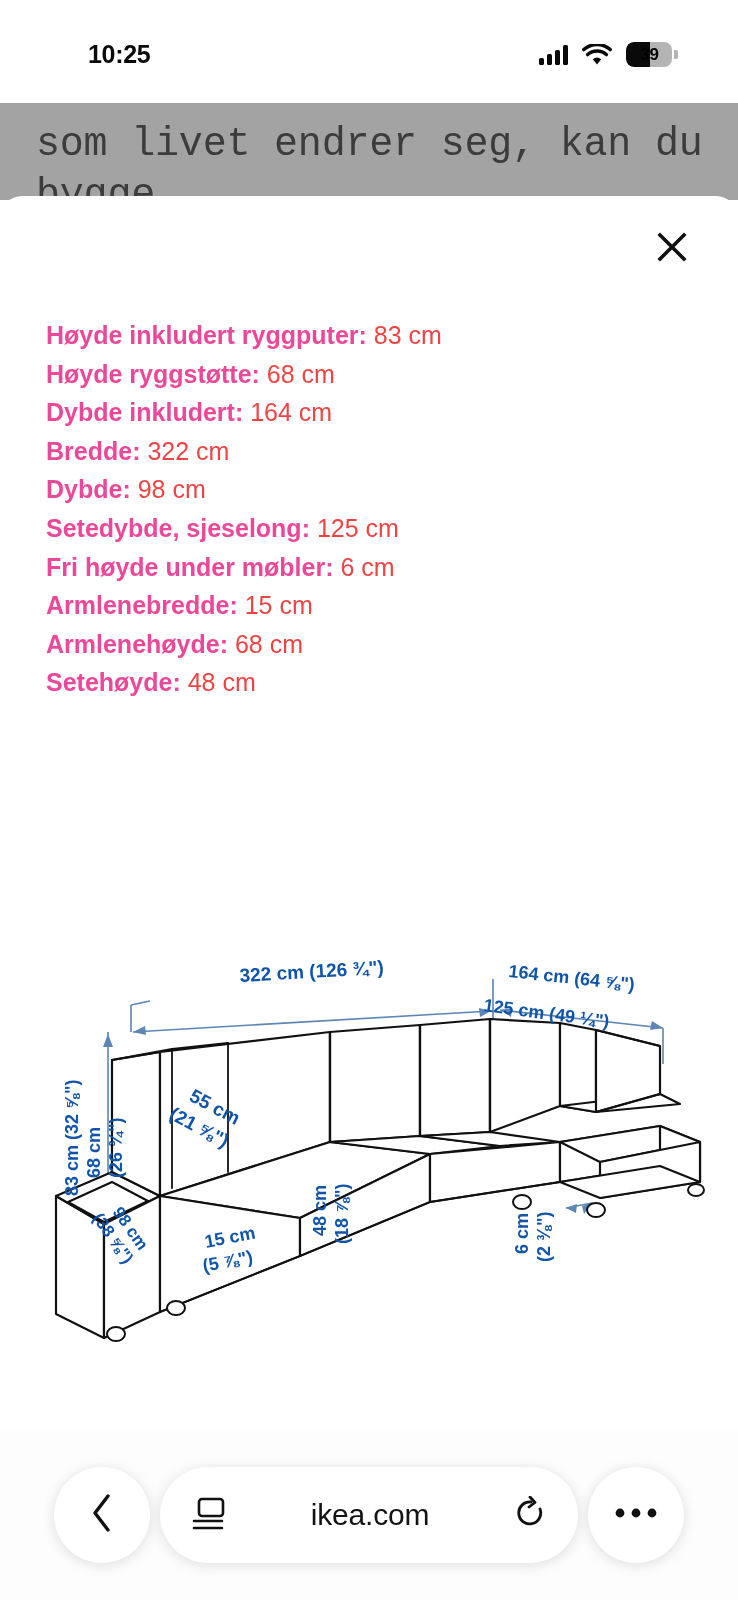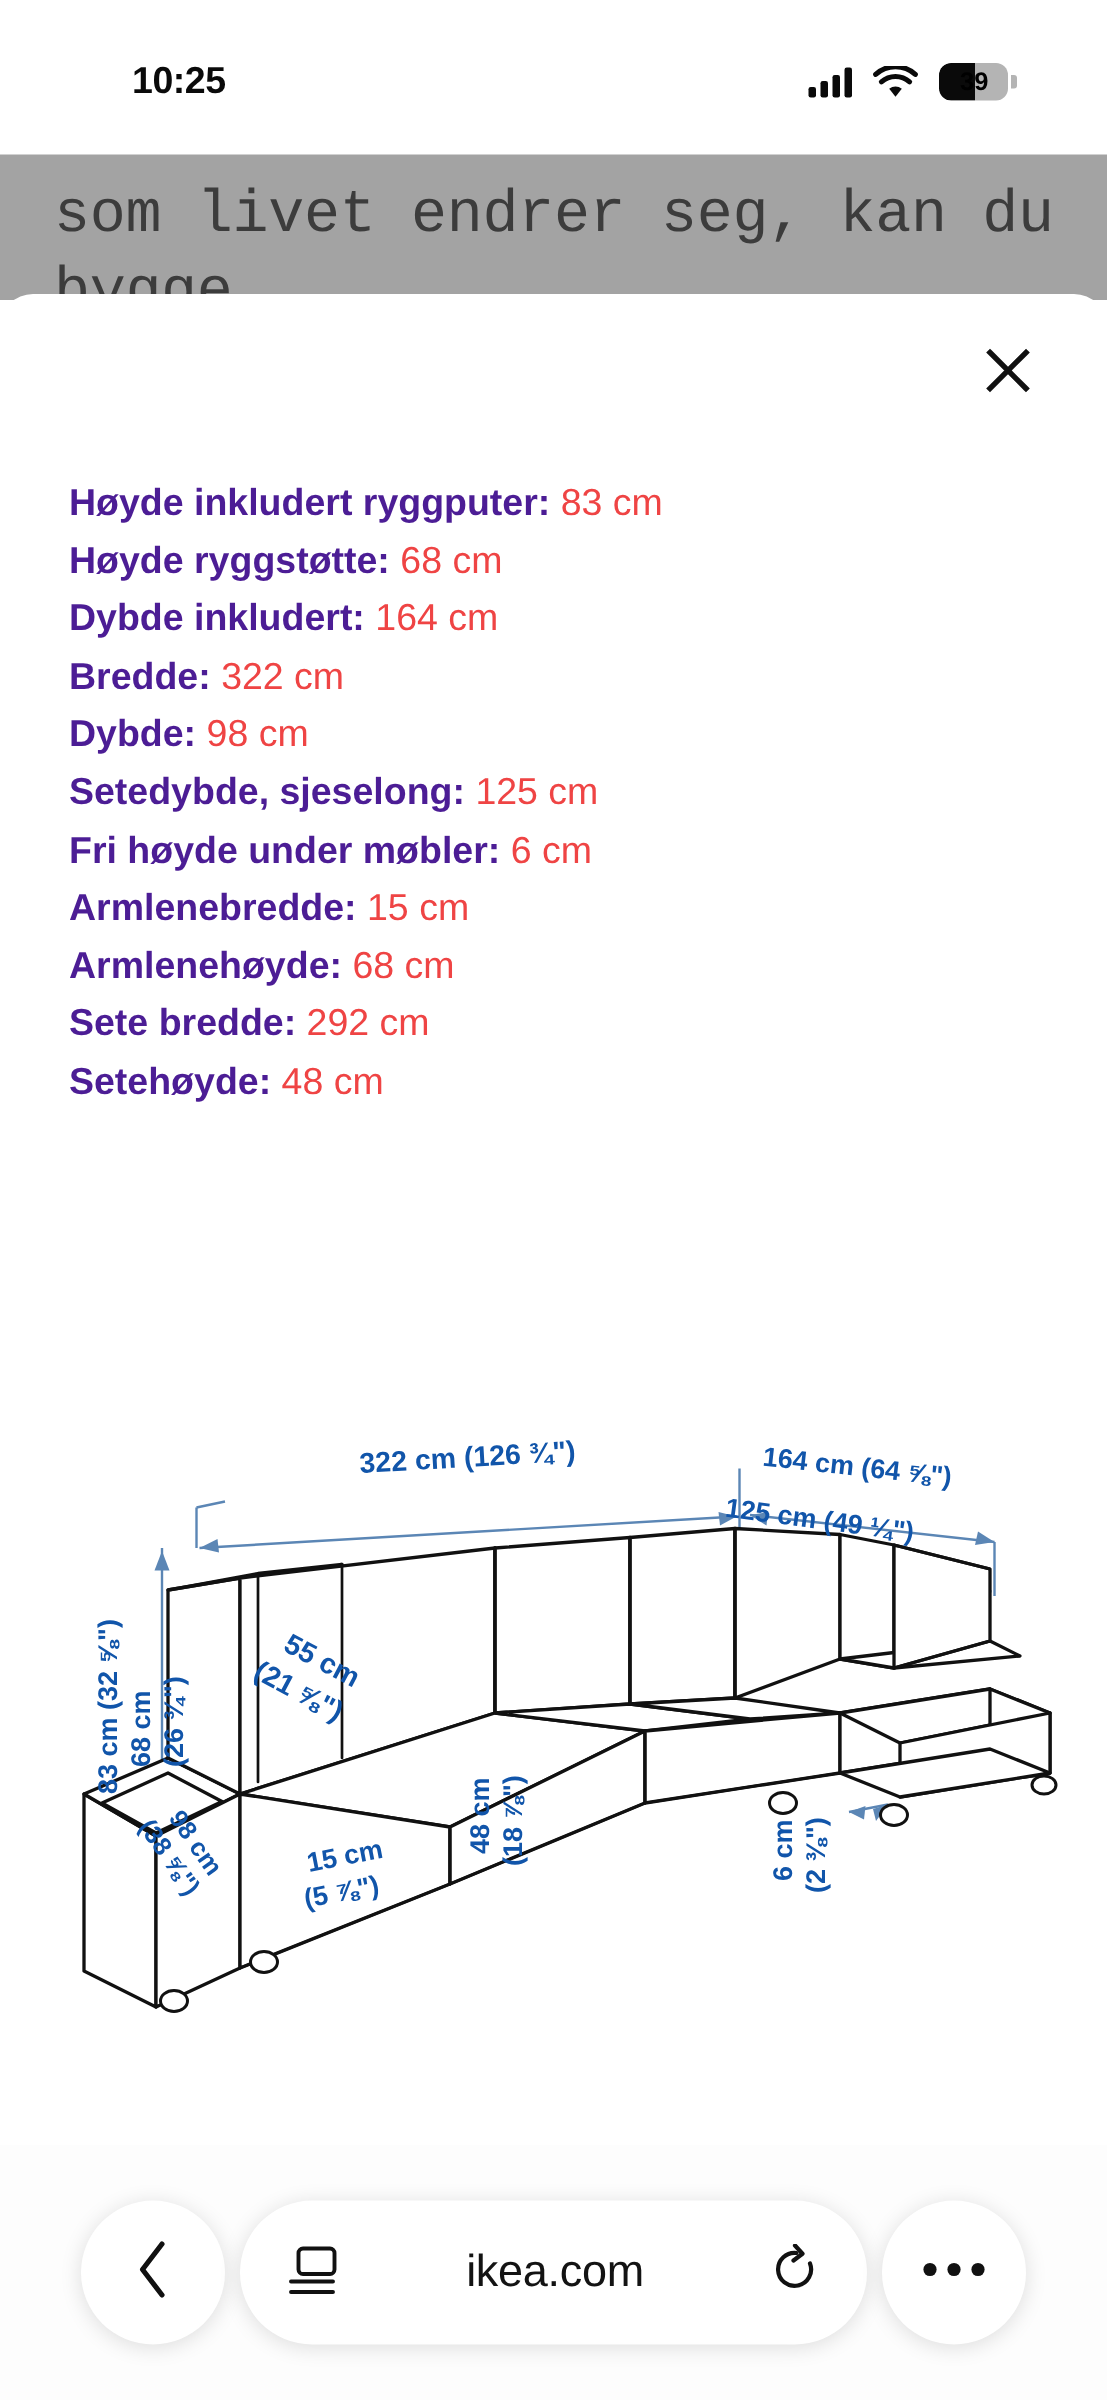--- a/index.html
+++ b/index.html
@@ -154,21 +154,21 @@
     padding: 24px 46px 0 46px;
   }
   .spec-row {
     font-size: 25px;
     line-height: 38.6px;
     color: #3c3c3c;
     white-space: nowrap;
   }
   .spec-label {
     font-weight: 700;
-    color: #4c1d95;
+    color: #ec4899;
     text-align: center;
   }
   .spec-value {
     font-weight: 400;
     color: #ef4444;
   }
 
   
   .diagram-wrap {
     position: absolute;
@@ -308,24 +308,20 @@
       </div>
       <div class="spec-row">
         <span class="spec-label">Armlenebredde:</span>
         <span class="spec-value">15 cm</span>
       </div>
       <div class="spec-row">
         <span class="spec-label">Armlenehøyde:</span>
         <span class="spec-value">68 cm</span>
       </div>
       <div class="spec-row">
-        <span class="spec-label">Sete bredde:</span>
-        <span class="spec-value">292 cm</span>
-      </div>
-      <div class="spec-row">
         <span class="spec-label">Setehøyde:</span>
         <span class="spec-value">48 cm</span>
       </div>
     </div>
 
     <div class="diagram-wrap">
       <svg class="diagram-svg" width="738" height="420" viewBox="0 0 738 420">
 
         <g stroke="#5b86b5" stroke-width="1.6" fill="none">
 

